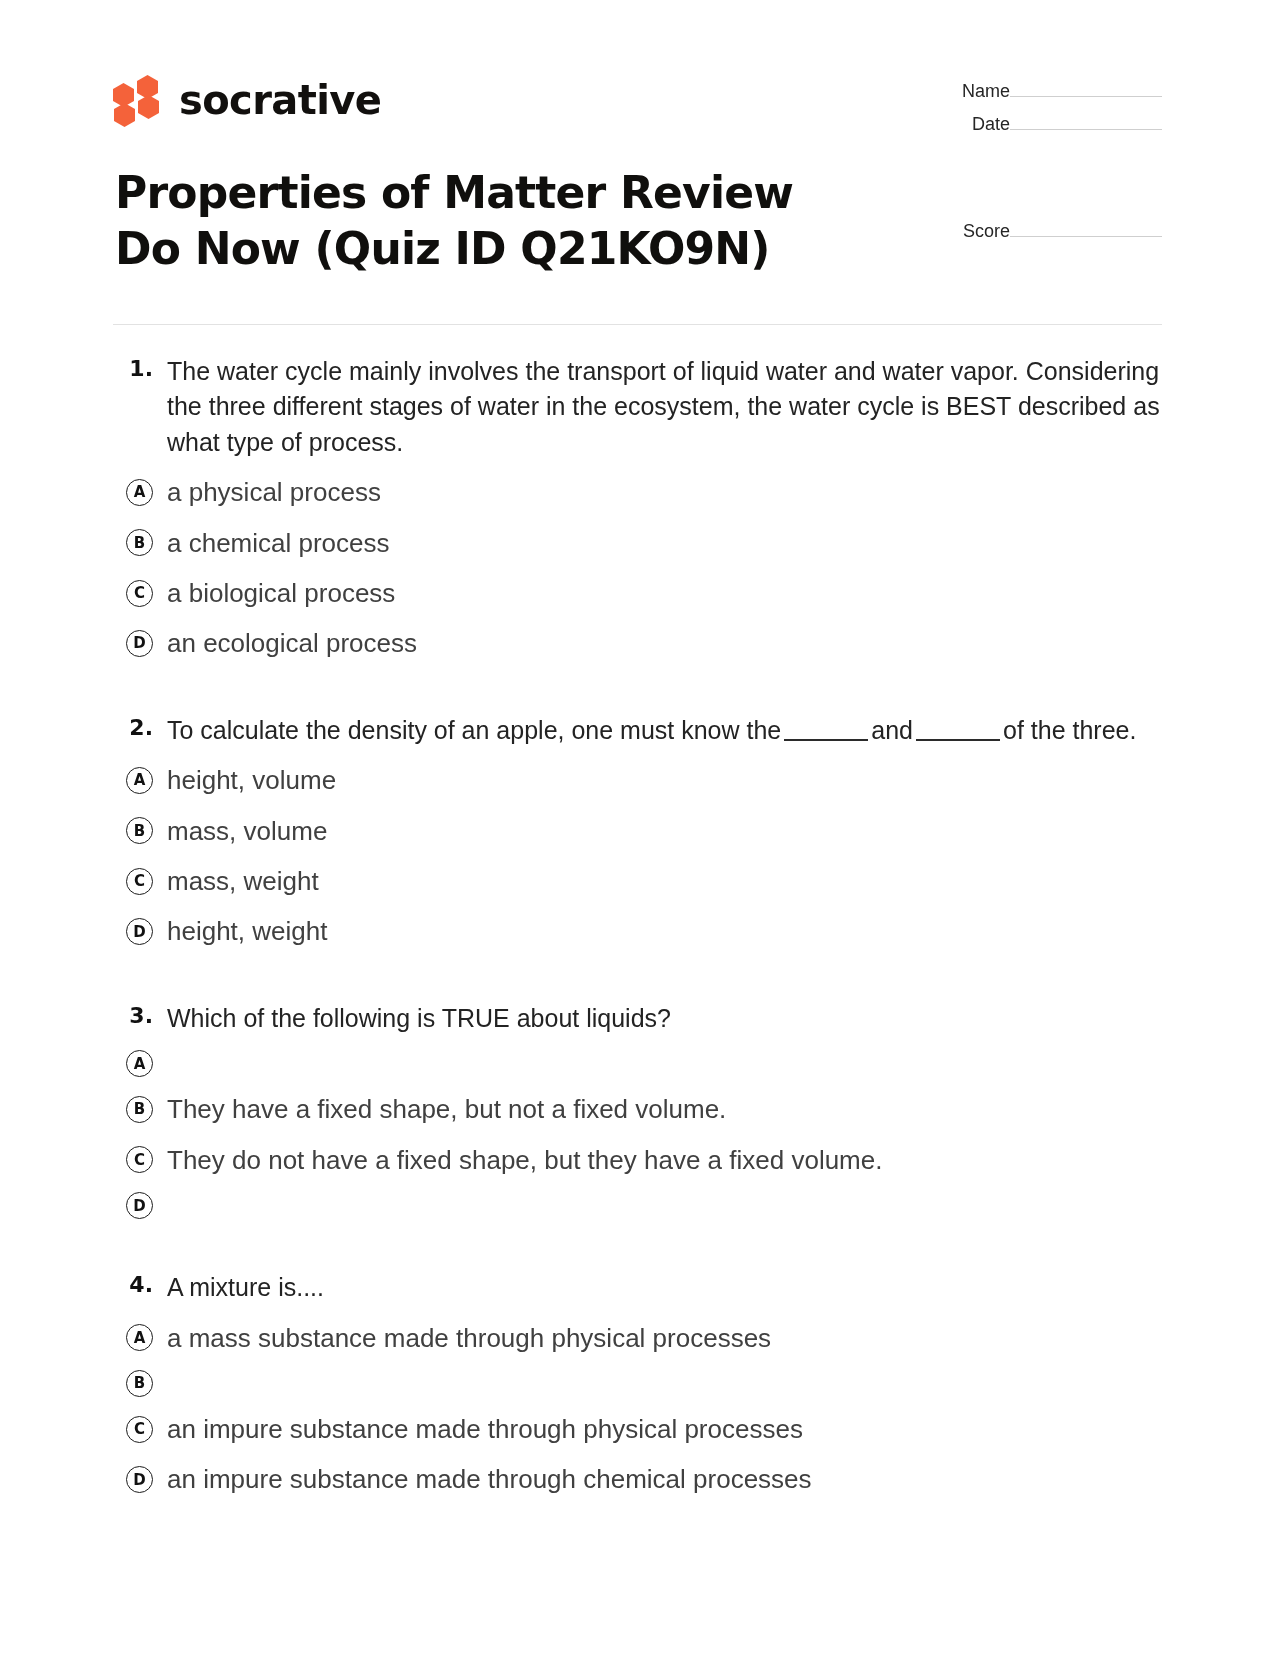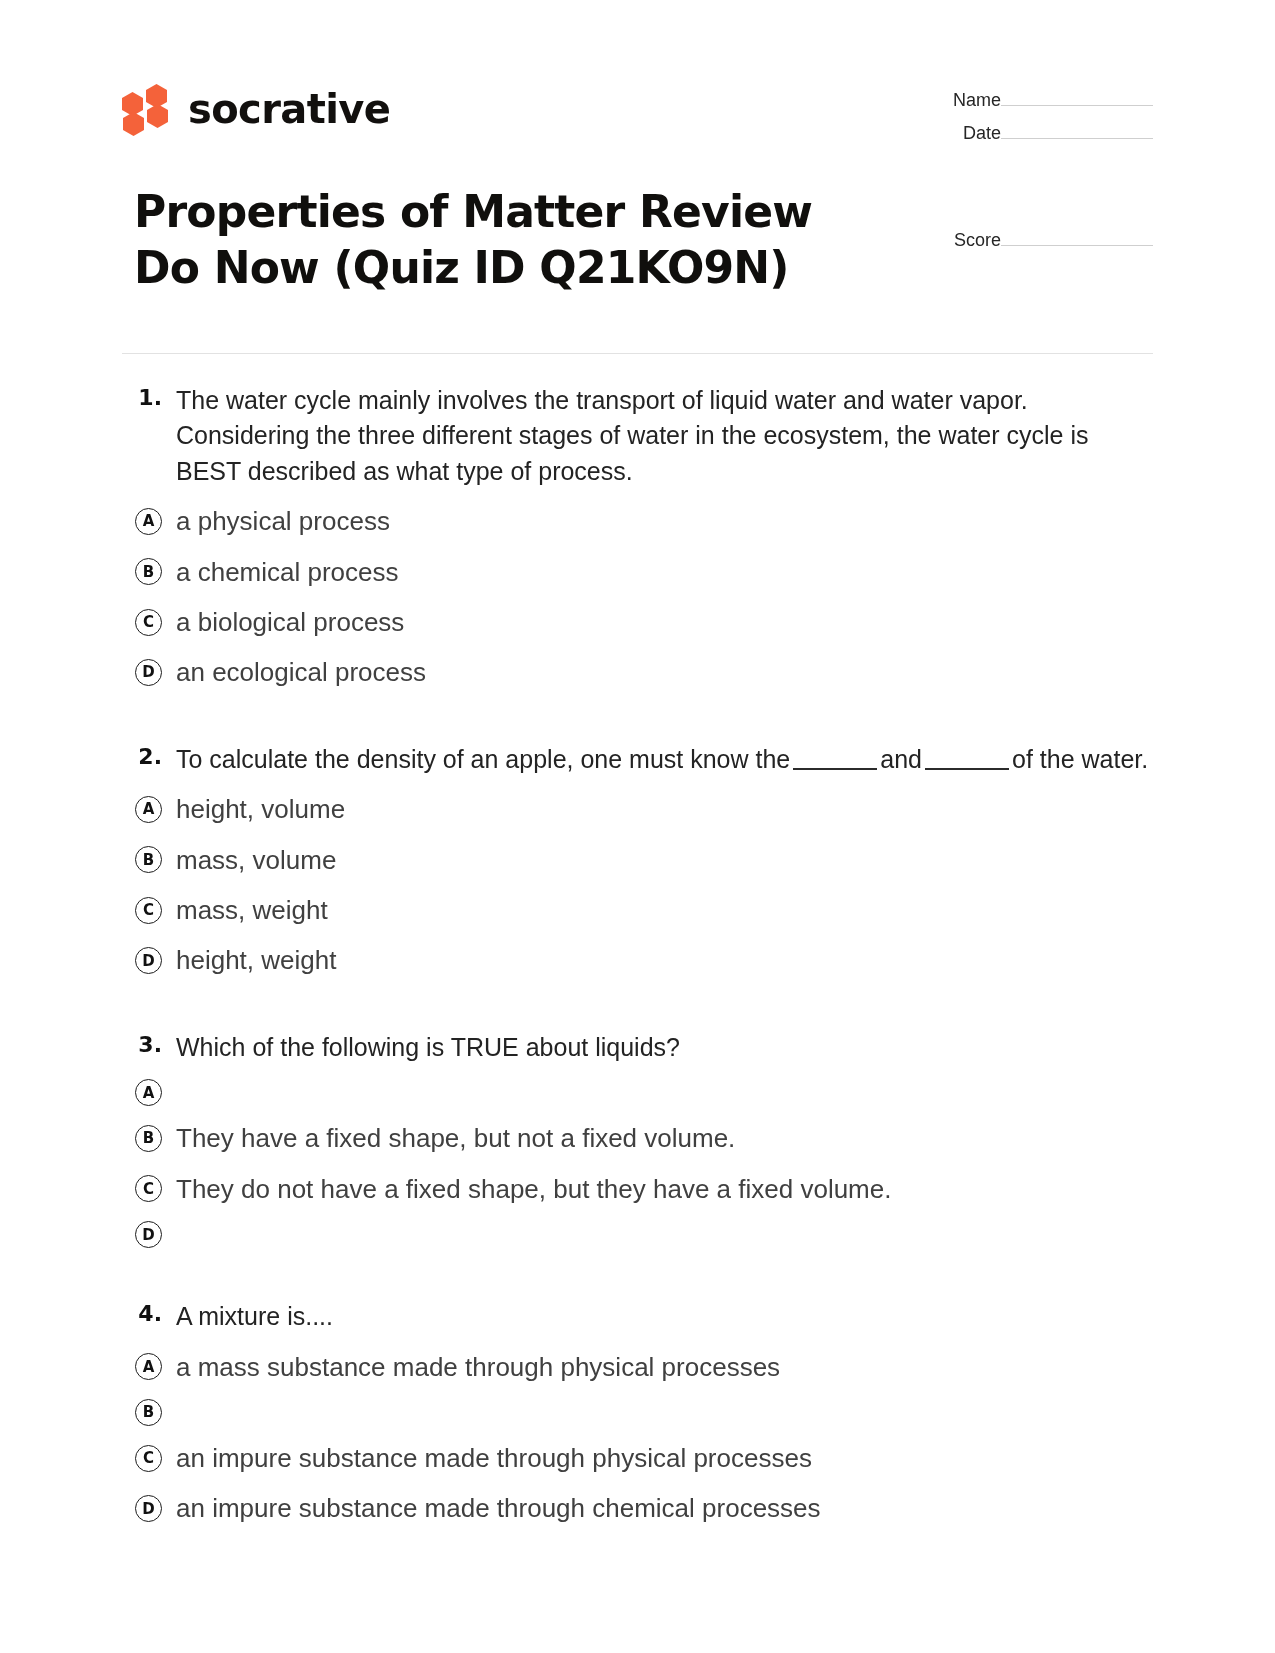--- a/index.html
+++ b/index.html
@@ -14,21 +14,21 @@
     height: 1653px;
     font-family: "Liberation Sans", sans-serif;
     color: #1b1b1b;
     position: relative;
     overflow: hidden;
   }
 
   .page {
     width: 1275px;
     height: 1181px;
-    padding: 14px;
+    padding: 5px;
     position: relative;
   }
 
   
   .header {
     display: flex;
     align-items: flex-start;
     justify-content: space-between;
     padding: 62px 108px 0 108px;
   }
@@ -96,21 +96,21 @@
     justify-content: space-between;
     padding: 18px 108px 0 108px;
   }
   .quiz-title {
     font-size: 44px;
     font-weight: 700;
     line-height: 1.28;
     letter-spacing: -0.8px;
     color: #100f0d;
     max-width: 740px;
-    margin: 12px;
+    margin: 2px;
     font-family: "DejaVu Sans", sans-serif;
   }
   .score-box {
     width: 250px;
     padding-top: 56px;
   }
 
   .rule {
     margin: 44px 108px 0 108px;
     border-top: 1.5px solid #e2e2e2;
@@ -247,21 +247,21 @@
         <div class="choice">
           <span class="bubble">D</span>
           <span class="choice-text">an ecological process</span>
         </div>
       </div>
     </div>
 
     <div class="question">
       <div class="q-head">
         <div class="q-num">2.</div>
-        <div class="q-text"><span>To calculate the density of an apple, one must know the</span><span class="blank"></span><span>and</span><span class="blank"></span><span>of the water.</span></div>
+        <div class="q-text"><span>To calculate the density of an apple, one must know the</span><span class="blank"></span><span>and</span><span class="blank"></span><span>of the three.</span></div>
       </div>
       <div class="choices">
         <div class="choice">
           <span class="bubble">A</span>
           <span class="choice-text">height, volume</span>
         </div>
         <div class="choice">
           <span class="bubble">B</span>
           <span class="choice-text">mass, volume</span>
         </div>

